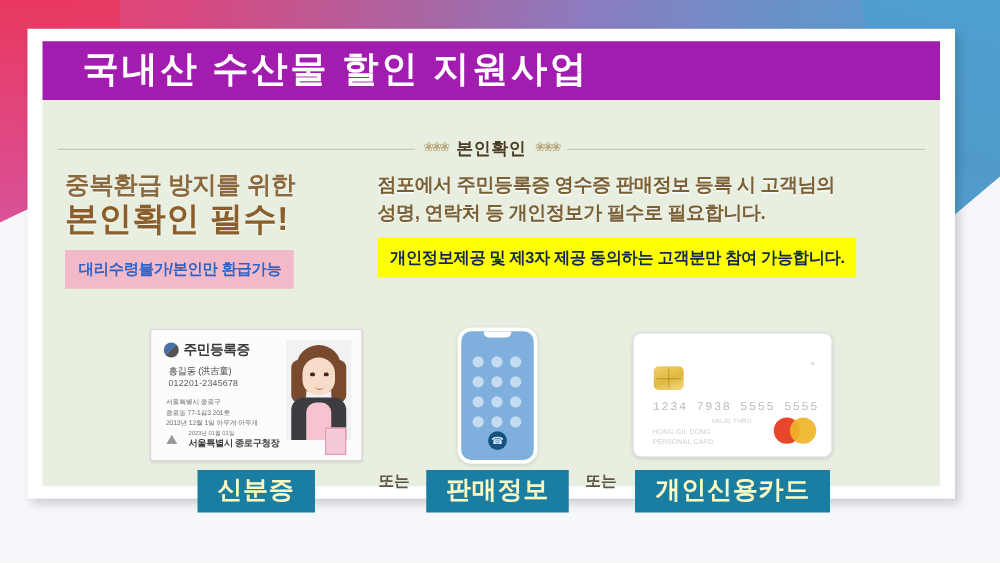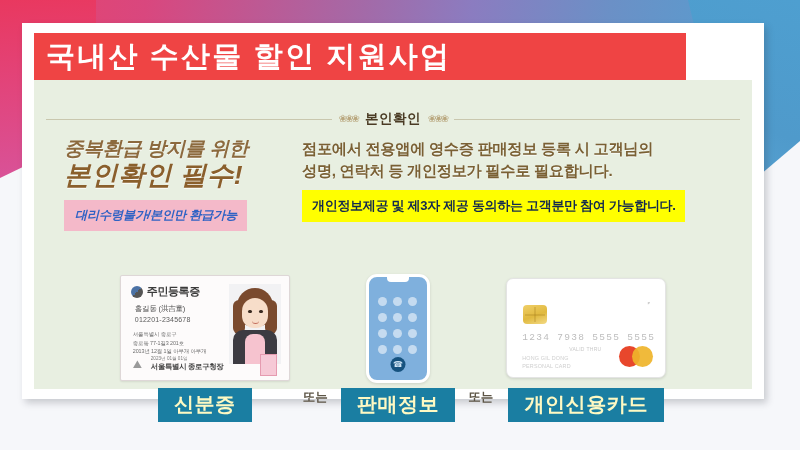--- a/index.html
+++ b/index.html
@@ -49,26 +49,26 @@
     left: 22px; top: 23px;
     width: 742px; height: 376px;
     background: #ffffff;
     box-shadow: 3px 4px 7px rgba(40,45,60,0.22);
   }
 
   
   .title-bar {
     position: absolute;
     left: 12px; top: 10px;
-    width: 652px; height: 47px;
-    background: #ef4444;
+    width: 718px; height: 47px;
+    background: #a21caf;
     display: flex;
     align-items: center;
     box-sizing: border-box;
-    padding-left: 12px;
+    padding-left: 32px;
   }
   .title-text {
     color: #ffffff;
     font-size: 29px;
     font-weight: bold;
     letter-spacing: 2.2px;
     line-height: 1;
     white-space: nowrap;
   }
 
@@ -113,23 +113,22 @@
   
   .cols {
     position: absolute;
     left: 0; top: 58px;
     width: 718px;
     display: flex;
     align-items: flex-start;
   }
   .col-left {
     width: 264px;
-    padding-left: 30px;
+    padding-left: 18px;
     box-sizing: border-box;
-    font-style: italic;
   }
   .col-right {
     flex: 1 1 auto;
     padding-left: 4px;
     padding-right: 14px;
     box-sizing: border-box;
   }
 
   .hl-small {
     font-size: 19.5px;
@@ -180,21 +179,21 @@
     font-weight: bold;
     letter-spacing: -0.3px;
     padding: 7px 9px 7px 10px;
     display: inline-block;
     white-space: nowrap;
   }
 
   
   .options-row {
     position: absolute;
-    left: 0; top: 194px;
+    left: 0; top: 182px;
     width: 718px;
     display: flex;
     align-items: flex-end;
     justify-content: center;
     gap: 0;
     padding: 0 18px;
     box-sizing: border-box;
   }
   .option {
     display: flex;
@@ -441,21 +440,21 @@
 
     <div class="cols">
 
       <div class="col-left">
         <div class="hl-small">중복환급 방지를 위한</div>
         <div class="hl-big">본인확인 필수!</div>
         <div class="pink-box">대리수령불가/본인만 환급가능</div>
       </div>
 
       <div class="col-right">
-        <div class="body-line">점포에서 전용앱에 영수증 판매정보 등록 시 고객님의</div>
+        <div class="body-line">점포에서 주민등록증 영수증 판매정보 등록 시 고객님의</div>
         <div class="body-line">성명, 연락처 등 개인정보가 필수로 필요합니다.</div>
         <div class="yellow-box">개인정보제공 및 제3자 제공 동의하는 고객분만 참여 가능합니다.</div>
       </div>
 
     </div>
 
     <div class="options-row">
 
       <div class="option">
         <div class="option-art">

